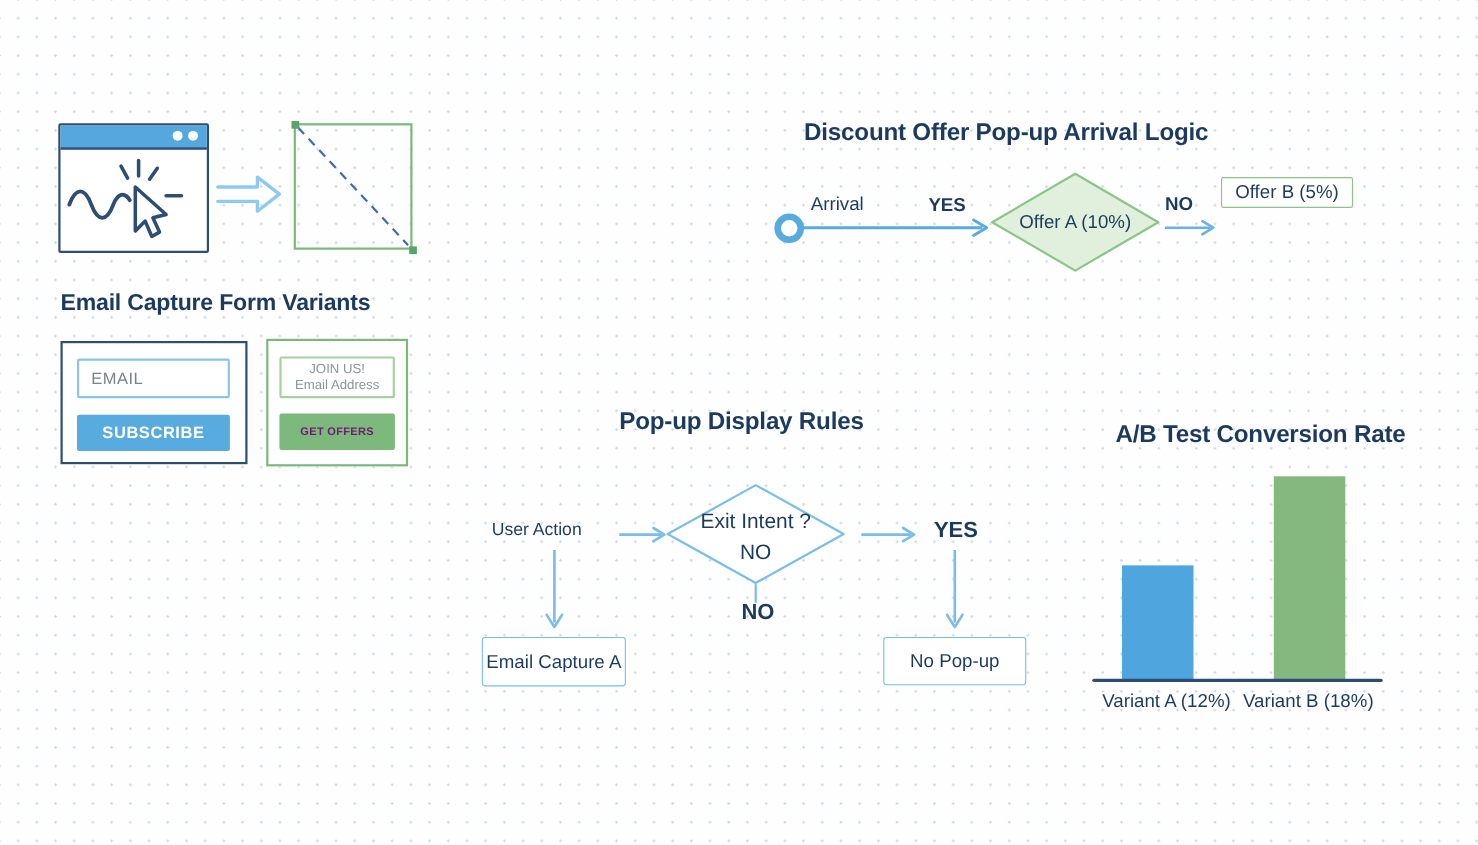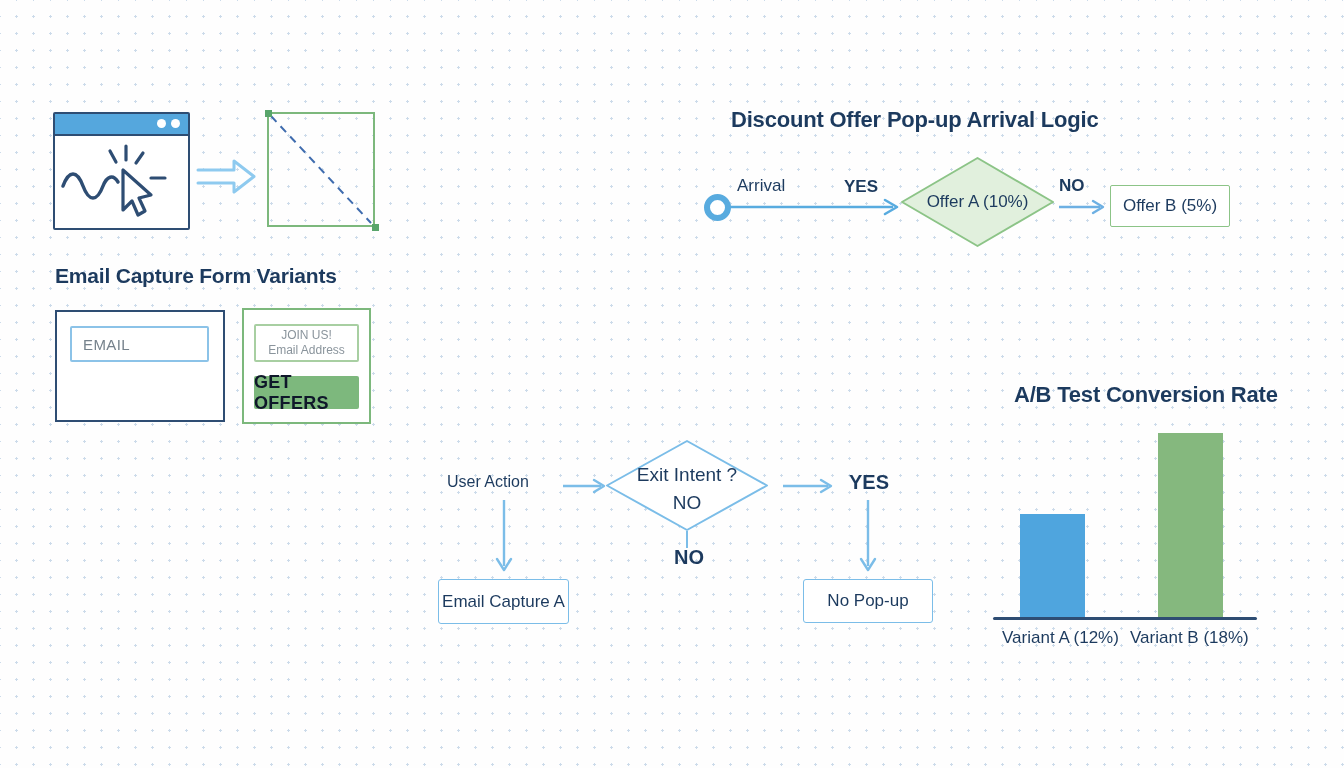--- a/index.html
+++ b/index.html
@@ -27,21 +27,21 @@
   
   .formA { position:absolute; left:55px; top:310px; width:170px; height:112px; border:2.5px solid #2e4d73; background:#fff; }
   .formB { position:absolute; left:242px; top:308px; width:129px; height:116px; border:2px solid #7cb87c; background:#fff; }
   .inputA { position:absolute; left:13px; top:14px; width:139px; height:36px; border:2px solid #8cc3e8; border-radius:2px;
             display:flex; align-items:center; padding-left:11px; color:#76828c; font-size:15px; letter-spacing:0.4px; }
   .btnA   { position:absolute; left:13px; top:65px; width:139px; height:33px; background:#58abdf; border-radius:2px;
             display:flex; align-items:center; justify-content:center; color:#fff; font-weight:700; font-size:15px; letter-spacing:0.5px; }
   .inputB { position:absolute; left:10px; top:14px; width:105px; height:38px; border:2px solid #a8cfa2; border-radius:2px;
             display:flex; flex-direction:column; align-items:center; justify-content:center; color:#8a949c; font-size:12px; line-height:1.25; }
   .btnB   { position:absolute; left:10px; top:66px; width:105px; height:33px; background:#7db87d; border-radius:2px;
-            display:flex; align-items:center; justify-content:center; color:#0f172a; font-weight:700; font-size:18px; letter-spacing:0.3px; }
+            display:flex; align-items:center; justify-content:center; color:#701a75; font-weight:700; font-size:10px; letter-spacing:0.3px; }
   
   .zone { position:absolute; left:267px; top:112px; width:108px; height:115px; border:2px solid #7cb87c; }
   .handle { position:absolute; width:7px; height:7px; background:#58a56b; }
   
   .startring { position:absolute; left:704px; top:194px; width:27px; height:27px; border-radius:50%; border:6.5px solid #58abdf; background:#fff; }
   
   .bar { position:absolute; bottom:150px; }
   .axis { position:absolute; left:993px; top:617px; width:264px; height:3px; background:#2e4d73; border-radius:2px; }
   .diamond-text { position:absolute; display:flex; flex-direction:column; align-items:center; justify-content:center; color:#1c3a5e; }
   svg { display:block; overflow:visible; }
@@ -78,20 +78,21 @@
       <line x1="2" y1="2" x2="102" y2="109" stroke="#3f6cae" stroke-width="2" stroke-dasharray="8 6"></line>
     </svg>
     <span class="handle" style="left:-4px; top:-4px;"></span>
     <span class="handle" style="right:-6px; bottom:-6px;"></span>
   </div>
 
   <div class="title t21" style="left:55px; top:264px;">Email Capture Form Variants</div>
 
   <div class="formA">
     <div class="inputA">EMAIL</div>
+    <div class="btnA">SUBSCRIBE</div>
   </div>
 
   <div class="formB">
     <div class="inputB">
       <span>JOIN US!</span>
       <span>Email Address</span>
     </div>
     <div class="btnB">GET OFFERS</div>
   </div>
 
@@ -111,22 +112,23 @@
   </svg>
   <div class="diamond-text" style="left:900px; top:157px; width:155px; height:90px; font-size:17px;">Offer A (10%)</div>
 
   <div class="lbl w7" style="left:1059px; top:176px; font-size:17px;">NO</div>
 
   <svg class="abs" style="left:1059px; top:197px;" width="48" height="20" viewBox="0 0 48 20">
     <line x1="0" y1="10" x2="41" y2="10" stroke="#6db0e3" stroke-width="2.4"></line>
     <path d="M34,4 L44,10 L34,16" fill="none" stroke="#6db0e3" stroke-width="2.4" stroke-linecap="round" stroke-linejoin="round"></path>
   </svg>
 
-  <div class="flowbox greenbox" style="left:1110px; top:185px; width:120px; height:42px;">Offer B (5%)</div>
+  <div class="flowbox greenbox" style="left:1110px; top:161px; width:120px; height:28px;">Offer B (5%)</div>
 
+  <div class="title t22" style="left:563px; top:370px;">Pop-up Display Rules</div>
 
   <div class="lbl w5" style="left:447px; top:473px; font-size:16px;">User Action</div>
 
   <svg class="abs" style="left:563px; top:477px;" width="45" height="18" viewBox="0 0 45 18">
     <line x1="0" y1="9" x2="38" y2="9" stroke="#7bbde8" stroke-width="2.4"></line>
     <path d="M31,3 L41,9 L31,15" fill="none" stroke="#7bbde8" stroke-width="2.4" stroke-linecap="round" stroke-linejoin="round"></path>
   </svg>
 
   <svg class="abs" style="left:605px; top:440px;" width="164" height="91" viewBox="0 0 164 91">
     <polygon points="82,1 162,45.5 82,90 2,45.5" fill="#fff" stroke="#7bbde8" stroke-width="2" stroke-linejoin="round"></polygon>

